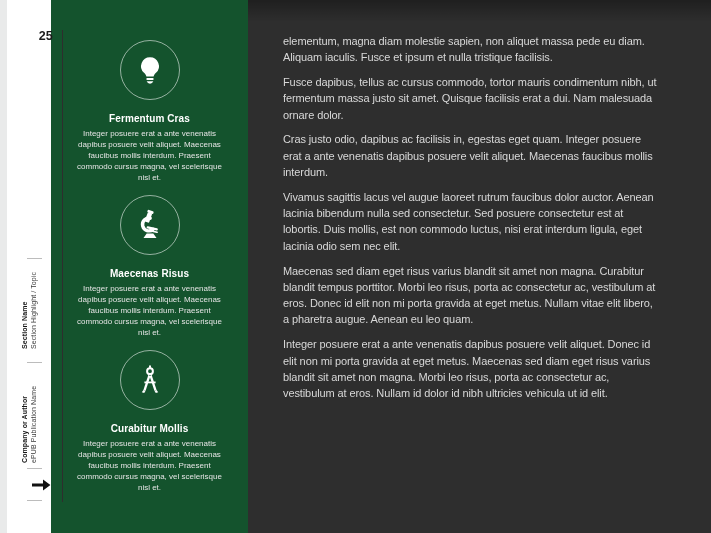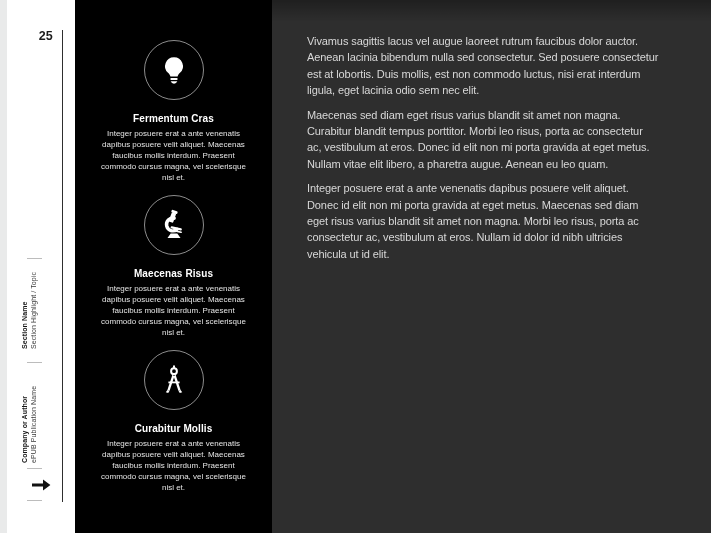--- a/index.html
+++ b/index.html
@@ -7,21 +7,21 @@
     width:711px;height:533px;overflow:hidden;
     font-family:"Liberation Sans","DejaVu Sans",sans-serif;
     background:#e9e9e9;
   }
   .page{position:relative;width:711px;height:533px;display:flex;}
 
   
   .edge{width:7px;height:100%;background:#e9eaea;flex:0 0 auto;}
 
   
-  .margin-strip{position:relative;width:68px;height:100%;background:#ffffff;flex:0 0 auto;}
+  .margin-strip{position:relative;width:44px;height:100%;background:#ffffff;flex:0 0 auto;}
   .page-num{
     position:absolute;top:29px;left:16px;width:30px;text-align:right;
     font-size:12.5px;font-weight:bold;color:#1c1c1c;letter-spacing:.2px;
   }
   .vrule{position:absolute;left:55px;top:30px;height:472px;width:1px;background:#2e2e2e;}
   .tick{position:absolute;left:20px;width:15px;height:1px;background:#bcbcbc;}
   .tick.t1{top:258px}.tick.t2{top:362px}.tick.t3{top:468px}.tick.t4{top:500px}
   .rot{
     position:absolute;left:31px;white-space:nowrap;
     transform:rotate(-90deg);transform-origin:0 100%;
@@ -30,21 +30,21 @@
   .rot .b{font-weight:bold;color:#161616;}
   .rot.g1{top:331px;height:18px;}
   .rot.g2{top:445px;height:18px;}
   .arrow-btn{
     position:absolute;left:22px;top:473px;width:26px;height:24px;
     display:flex;align-items:center;justify-content:center;cursor:pointer;
   }
 
   
   .sidebar{
-    width:197px;height:100%;background:#000000;flex:0 0 auto;
+    width:197px;height:100%;background:#14532d;flex:0 0 auto;
     display:flex;flex-direction:column;align-items:center;
     padding-top:40px;box-sizing:border-box;overflow:hidden;
   }
   .block{display:flex;flex-direction:column;align-items:center;margin-bottom:12px;width:160px;}
   .circle{
     width:60px;height:60px;border-radius:50%;
     border:1.5px solid rgba(255,255,255,.55);box-sizing:border-box;
     display:flex;align-items:center;justify-content:center;flex:0 0 auto;
   }
   .block h3{
@@ -152,18 +152,21 @@
           </g>
         </svg>
       </div>
       <h3>Curabitur Mollis</h3>
       <p>Integer posuere erat a ante venenatis dapibus posuere velit aliquet. Maecenas faucibus mollis interdum. Praesent commodo cursus magna, vel scelerisque nisl et.</p>
     </section>
 
   </div>
 
   <div class="main">
+    <p>elementum, magna diam molestie sapien, non aliquet massa pede eu diam. Aliquam iaculis. Fusce et ipsum et nulla tristique facilisis.</p>
+    <p>Fusce dapibus, tellus ac cursus commodo, tortor mauris condimentum nibh, ut fermentum massa justo sit amet. Quisque facilisis erat a dui. Nam malesuada ornare dolor.</p>
+    <p>Cras justo odio, dapibus ac facilisis in, egestas eget quam. Integer posuere erat a ante venenatis dapibus posuere velit aliquet. Maecenas faucibus mollis interdum.</p>
     <p>Vivamus sagittis lacus vel augue laoreet rutrum faucibus dolor auctor. Aenean lacinia bibendum nulla sed consectetur. Sed posuere consectetur est at lobortis. Duis mollis, est non commodo luctus, nisi erat interdum ligula, eget lacinia odio sem nec elit.</p>
     <p>Maecenas sed diam eget risus varius blandit sit amet non magna. Curabitur blandit tempus porttitor. Morbi leo risus, porta ac consectetur ac, vestibulum at eros. Donec id elit non mi porta gravida at eget metus. Nullam vitae elit libero, a pharetra augue. Aenean eu leo quam.</p>
     <p>Integer posuere erat a ante venenatis dapibus posuere velit aliquet. Donec id elit non mi porta gravida at eget metus. Maecenas sed diam eget risus varius blandit sit amet non magna. Morbi leo risus, porta ac consectetur ac, vestibulum at eros. Nullam id dolor id nibh ultricies vehicula ut id elit.</p>
   </div>
 
 </div>
 
 </body></html>

